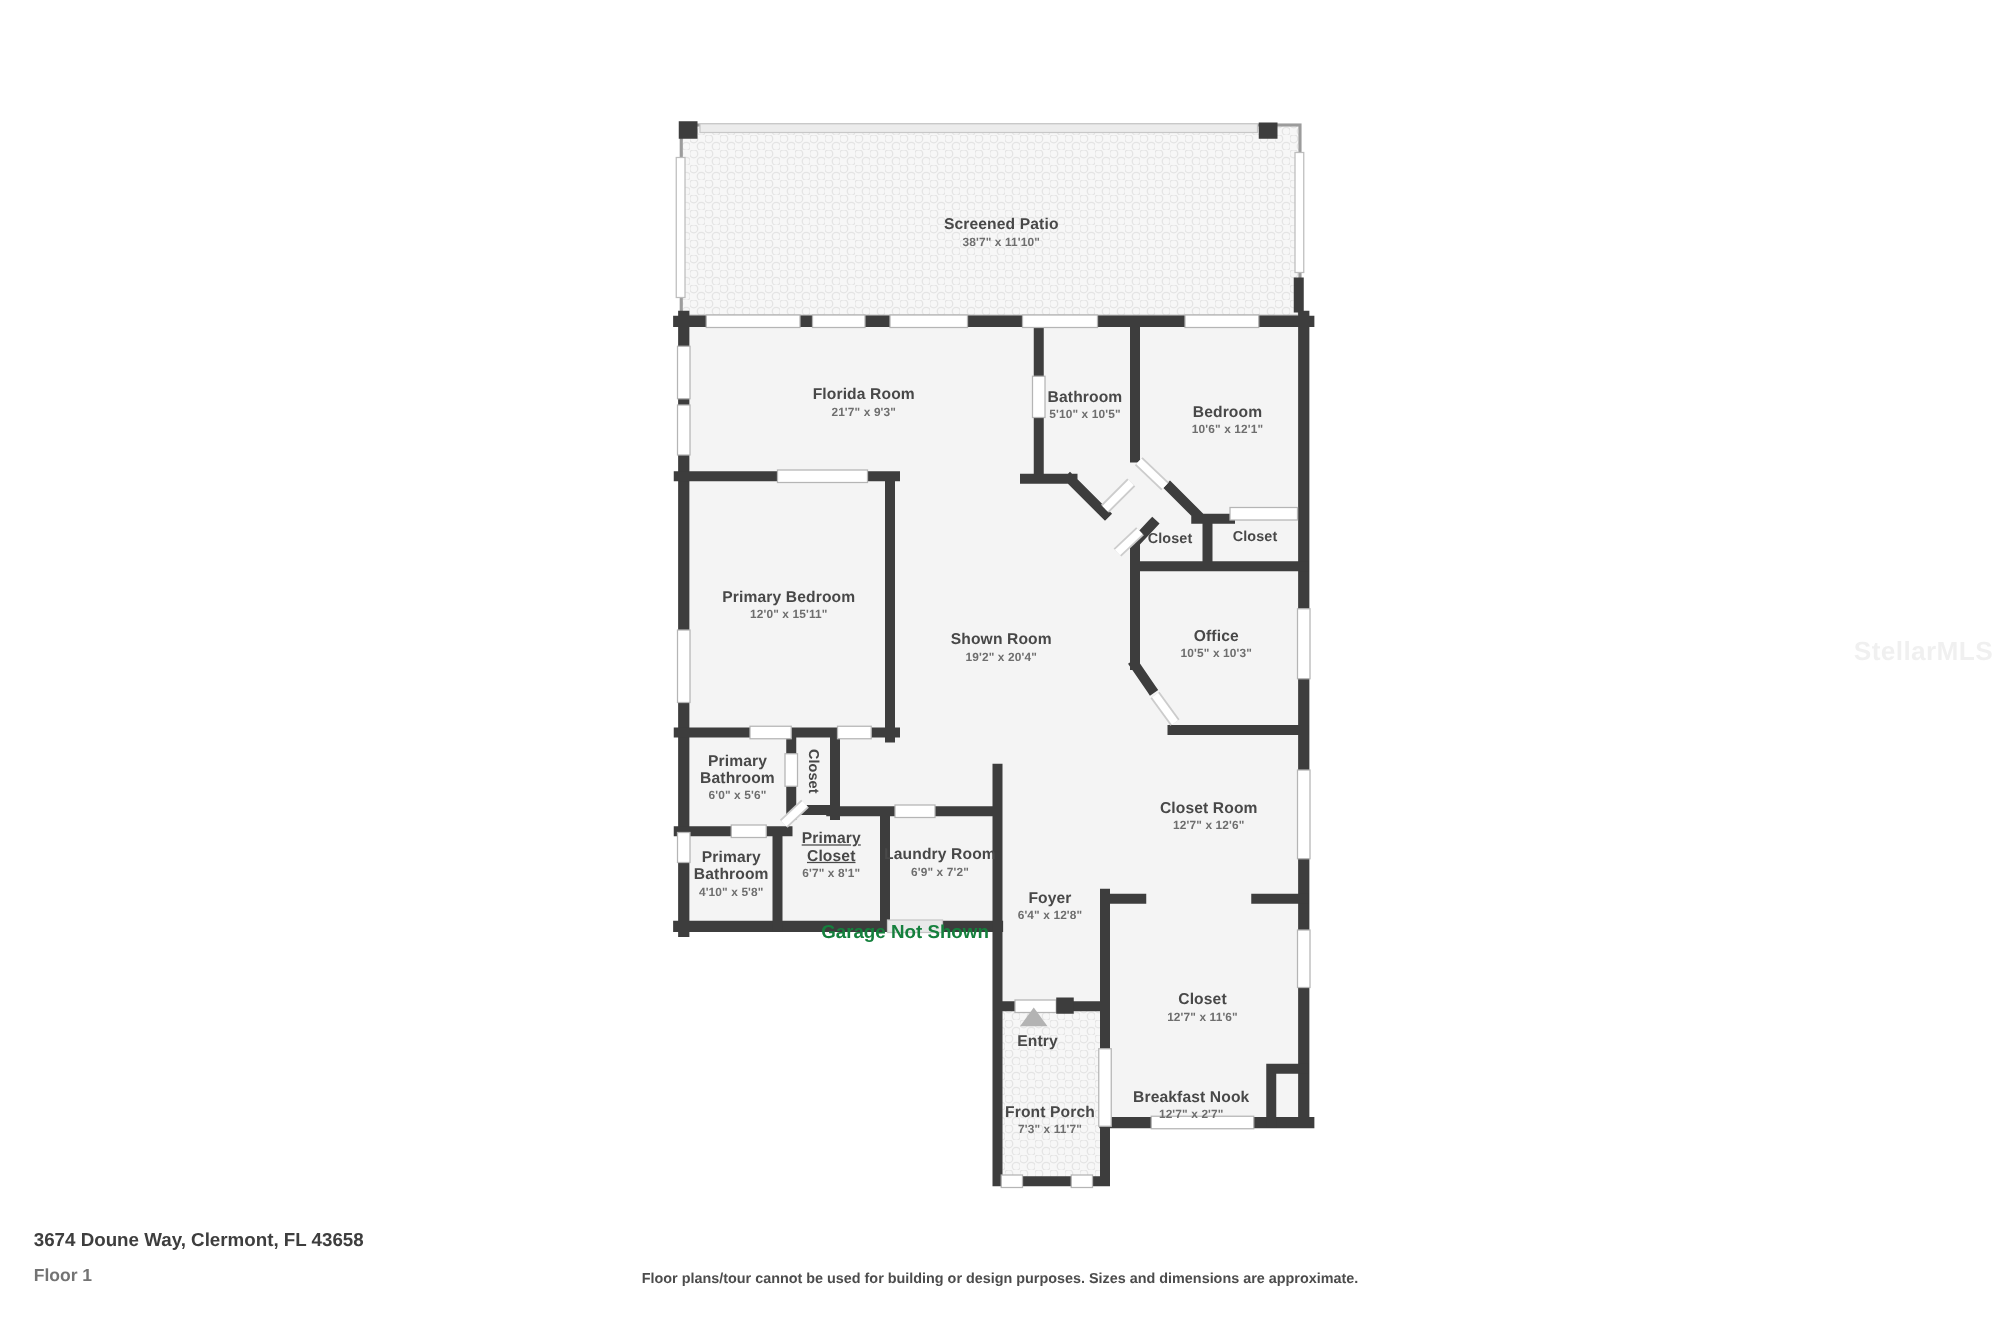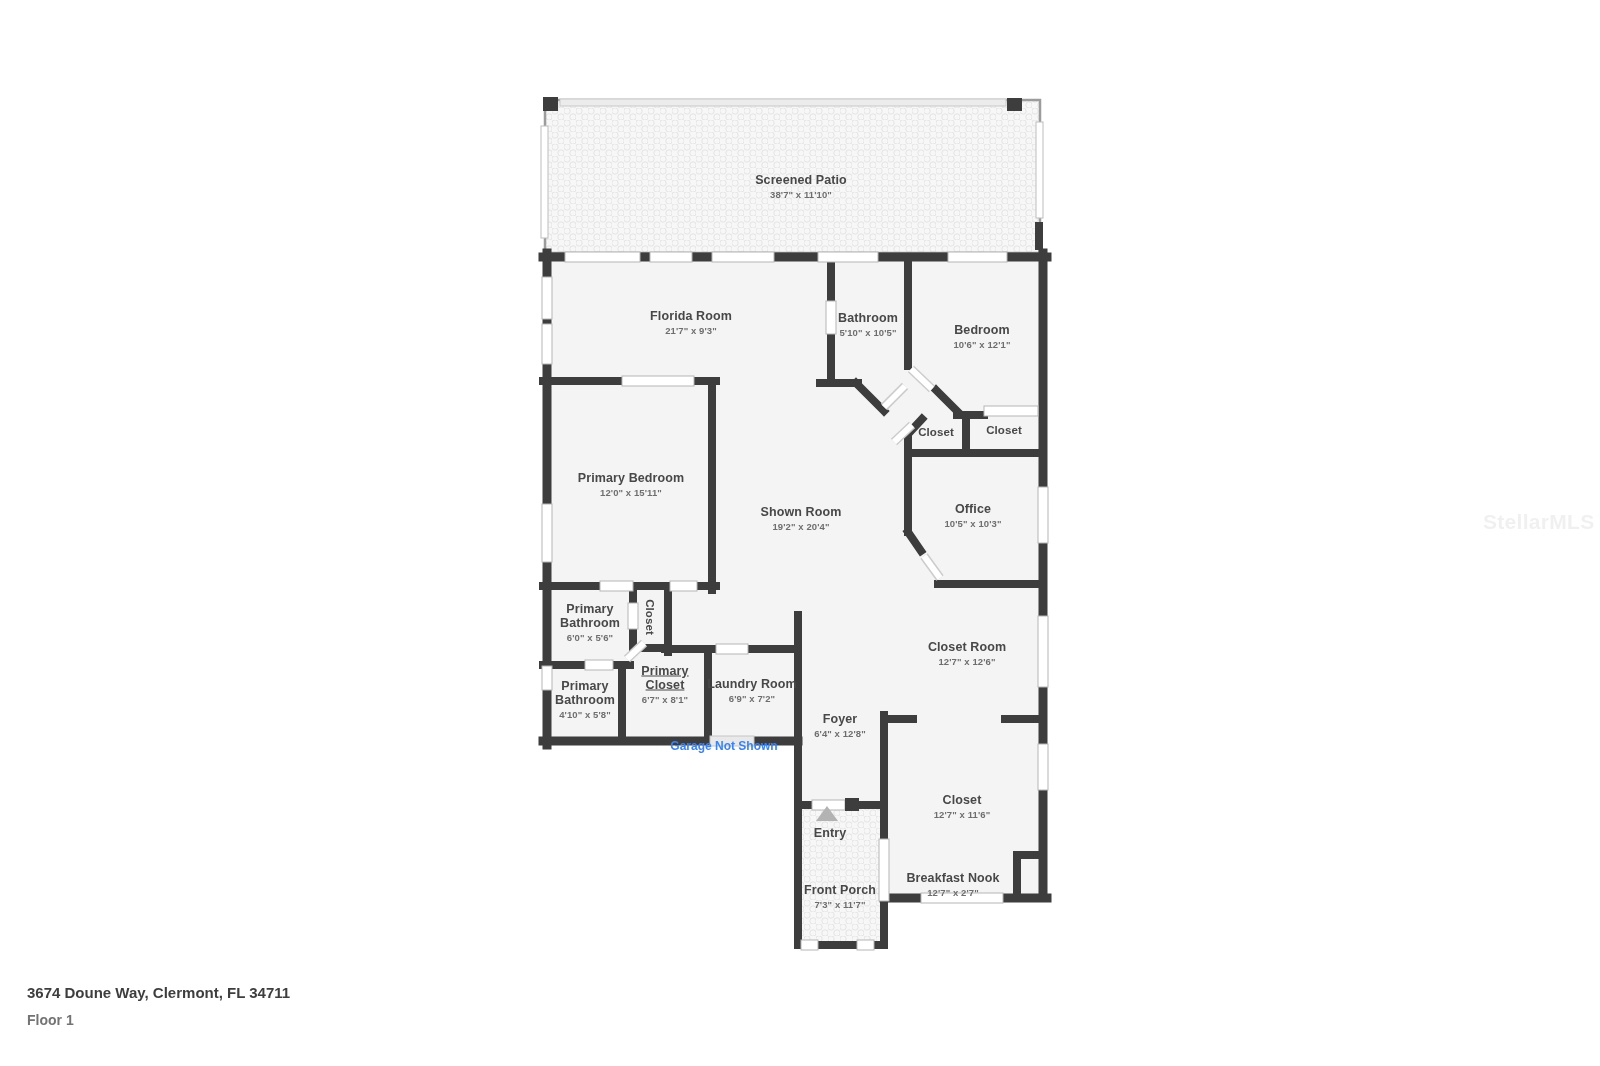--- a/index.html
+++ b/index.html
@@ -8,21 +8,21 @@
   .lbl{position:absolute;transform:translate(-50%,-50%);text-align:center;color:#4a4a4a;pointer-events:none;}
   .lbl-name{font-size:12.5px;font-weight:700;line-height:1.12;color:#484848;letter-spacing:.1px;white-space:nowrap;}
   .lbl-dims{font-size:9.5px;font-weight:600;color:#6e6e6e;margin-top:2px;white-space:nowrap;letter-spacing:.1px;}
   .wrap .lbl-name{white-space:normal;width:88px;}
   .narrow .lbl-name{white-space:normal;width:66px;text-decoration:underline;}
   .lbl-vert{transform:translate(-50%,-50%) rotate(90deg);}
   .lbl-vert .lbl-name{font-size:11.5px;}
   .closet-lbl .lbl-name{font-size:11.5px;}
   .entry-tri{position:absolute;left:827px;top:806px;transform:translate(-50%,0);width:0;height:0;
     border-left:11px solid transparent;border-right:11px solid transparent;border-bottom:15px solid #b3b3b3;}
-  .garage-note{font-size:12px;font-weight:700;color:#3b82f6;white-space:nowrap;}
+  .garage-note{font-size:15px;font-weight:700;color:#15803d;white-space:nowrap;}
   .addr{position:absolute;left:27px;top:984px;font-size:15px;font-weight:700;color:#3e3e3e;}
   .floor{position:absolute;left:27px;top:1012px;font-size:14px;font-weight:700;color:#737373;}
   .disclaimer{position:absolute;left:0;right:0;top:1017px;text-align:center;font-size:11.5px;font-weight:700;color:#4c4c4c;}
   .watermark{position:absolute;left:1483px;top:510px;font-size:21px;font-weight:700;color:rgba(90,90,90,0.09);letter-spacing:.3px;white-space:nowrap;}
 </style>
 </head>
 <body>
 
 <div class="canvas">
 
@@ -188,18 +188,19 @@
 
   <div class="entry-tri"></div>
   <div class="lbl" style="left:830px;top:833px">
     <div class="lbl-name">Entry</div>
   </div>
 
   <div class="lbl" style="left:724px;top:746px">
     <div class="garage-note">Garage Not Shown</div>
   </div>
 
-  <div class="addr">3674 Doune Way, Clermont, FL 34711</div>
+  <div class="addr">3674 Doune Way, Clermont, FL 43658</div>
   <div class="floor">Floor 1</div>
+  <div class="disclaimer">Floor plans/tour cannot be used for building or design purposes. Sizes and dimensions are approximate.</div>
 
   <div class="watermark">StellarMLS</div>
 
 </div>
 
 </body></html>

